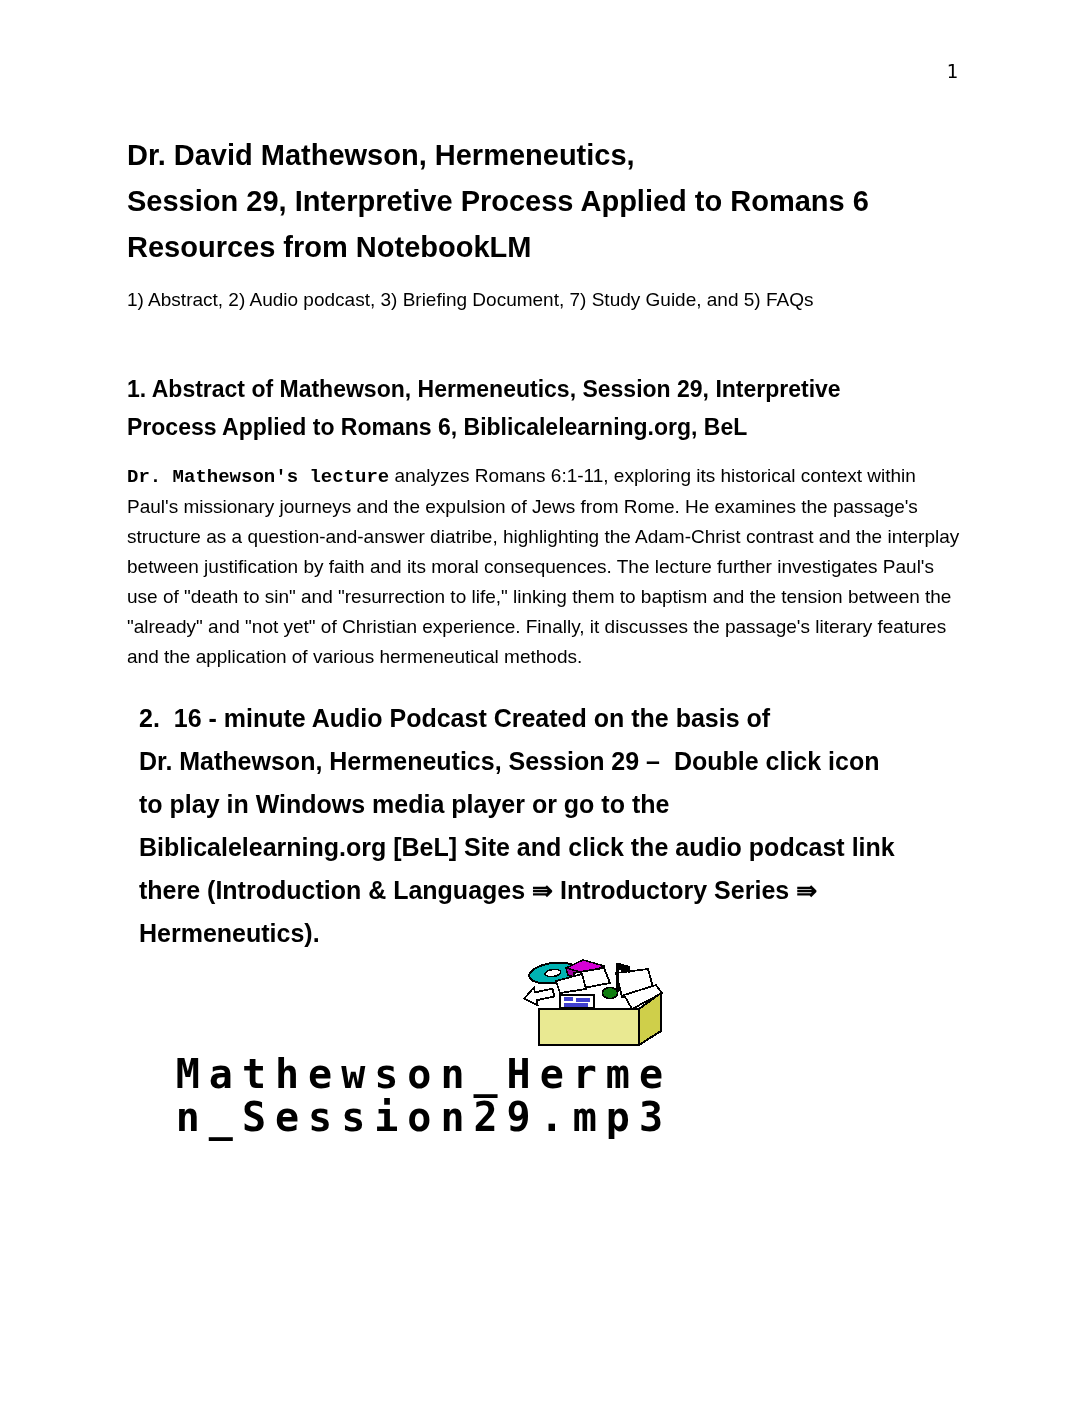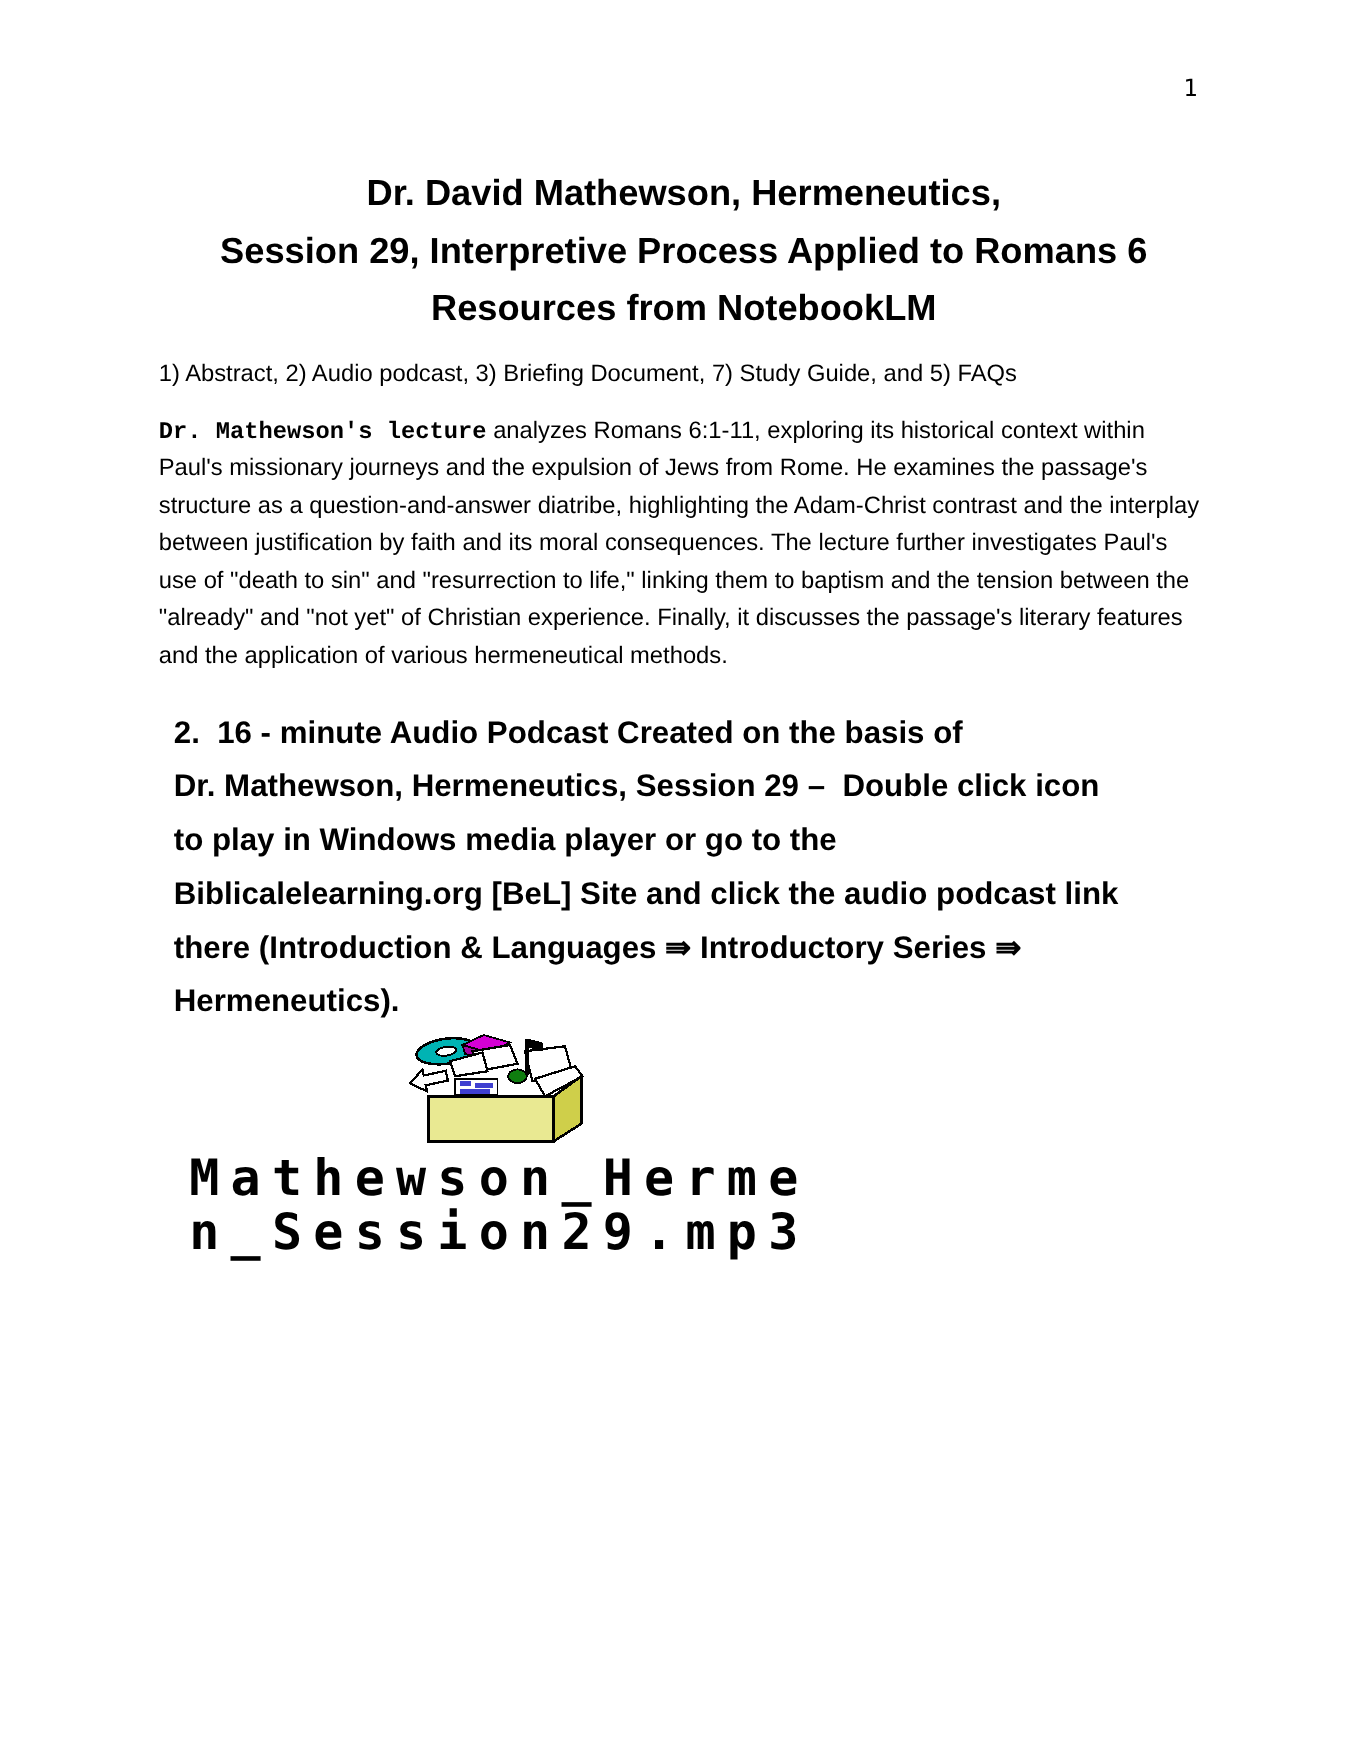--- a/index.html
+++ b/index.html
@@ -12,54 +12,56 @@
     padding:0 121px 0 127px;
     overflow:hidden;
   }
   .page-number{
     position:absolute;top:60px;right:130px;
     font-size:19px;font-family:"DejaVu Sans Mono",monospace;
   }
   .doc-title{
     margin:132px 0 0;
     font-weight:700;font-size:29px;line-height:46px;
-    text-align:center;white-space:pre;
+    white-space:pre;
   }
   .subtitle{margin:15px 0 0;font-size:19px;line-height:30px;}
   .h-sec1{
     margin:55px 0 0;
     font-size:23px;line-height:38px;font-weight:700;white-space:pre;
   }
   .para{margin:15px 0 0;font-size:19px;line-height:30px;max-width:842px;}
   .para .lead{font-weight:700;font-family:Liberation Mono, monospace;}
   .h-sec2{
     margin:25px 12px 0;
     font-size:25px;line-height:43px;font-weight:700;white-space:pre;
   }
-  .attachment{margin-top:4px;width:545px;text-align:center;cursor:pointer;}
+  .attachment{margin-top:4px;width:545px;text-align:right;cursor:pointer;}
   .pkg-icon{width:152px;height:90px;display:inline-block;shape-rendering:crispEdges;}
   .filename{
     font-family:"DejaVu Sans Mono",monospace;font-weight:700;
     font-size:40px;line-height:43px;letter-spacing:9px;
     white-space:pre;margin-top:0;
   }
 </style>
 </head>
 <body>
 
 <div class="page">
 
   <div class="page-number">1</div>
 
   <h1 class="doc-title">Dr. David Mathewson, Hermeneutics,
 Session 29, Interpretive Process Applied to Romans 6
 Resources from NotebookLM</h1>
 
   <p class="subtitle">1) Abstract, 2) Audio podcast, 3) Briefing Document, 7) Study Guide, and 5) FAQs</p>
 
+  <h2 class="h-sec1">1. Abstract of Mathewson, Hermeneutics, Session 29, Interpretive
+Process Applied to Romans 6, Biblicalelearning.org, BeL</h2>
 
   <p class="para"><span class="lead">Dr. Mathewson's lecture</span><span> analyzes Romans 6:1-11, exploring its historical context within Paul's missionary journeys and the expulsion of Jews from Rome. He examines the passage's structure as a question-and-answer diatribe, highlighting the Adam-Christ contrast and the interplay between justification by faith and its moral consequences. The lecture further investigates Paul's use of "death to sin" and "resurrection to life," linking them to baptism and the tension between the "already" and "not yet" of Christian experience. Finally, it discusses the passage's literary features and the application of various hermeneutical methods.</span></p>
 
   <h2 class="h-sec2">2.  16 - minute Audio Podcast Created on the basis of
 Dr. Mathewson, Hermeneutics, Session 29 –  Double click icon
 to play in Windows media player or go to the
 Biblicalelearning.org [BeL] Site and click the audio podcast link
 there (Introduction &amp; Languages ⇛ Introductory Series ⇛
 Hermeneutics).</h2>
 

